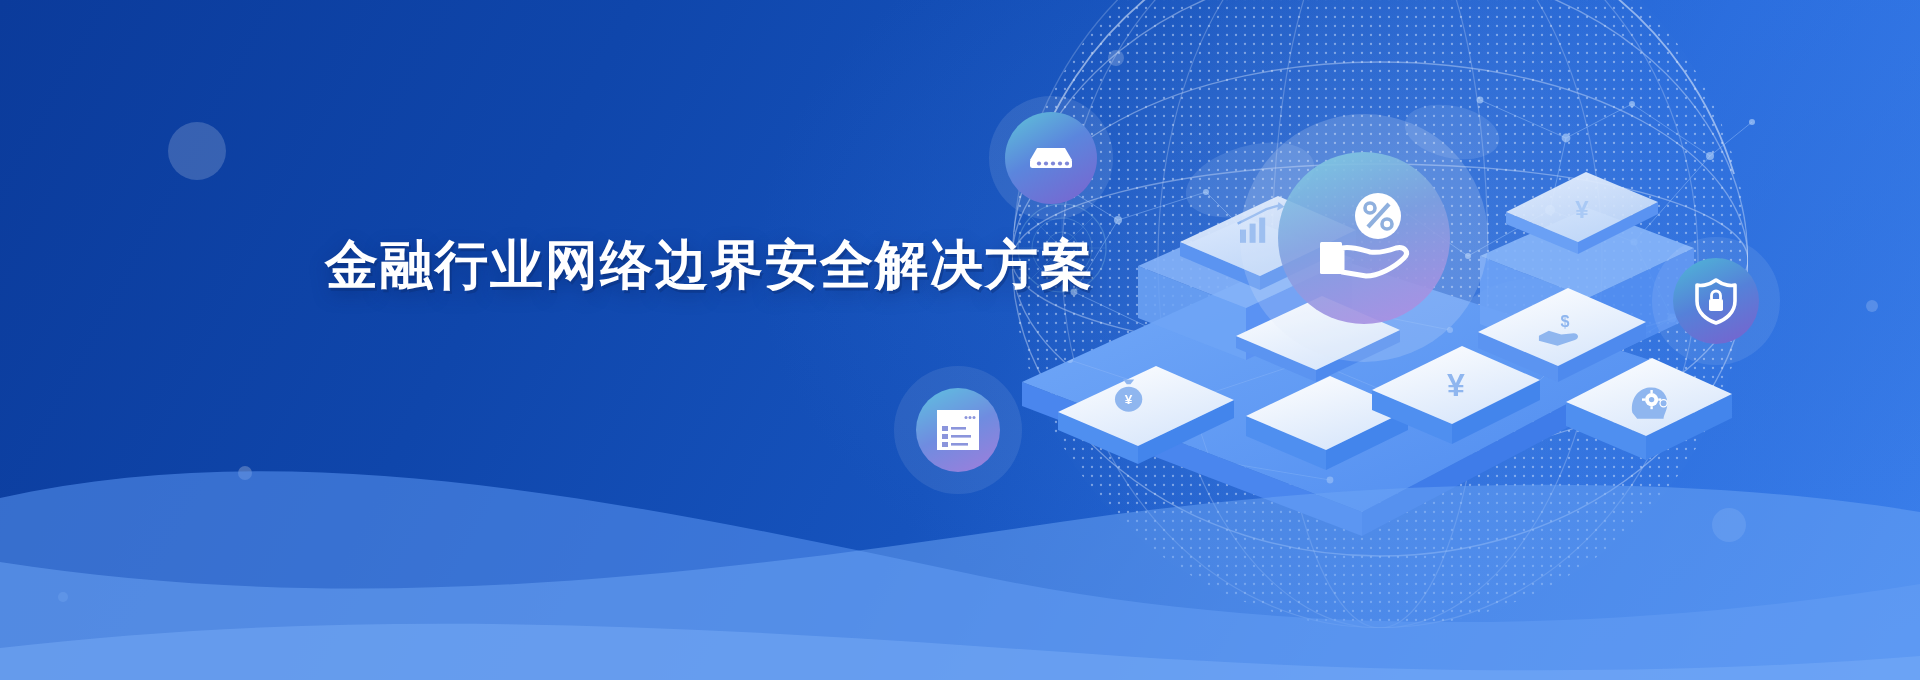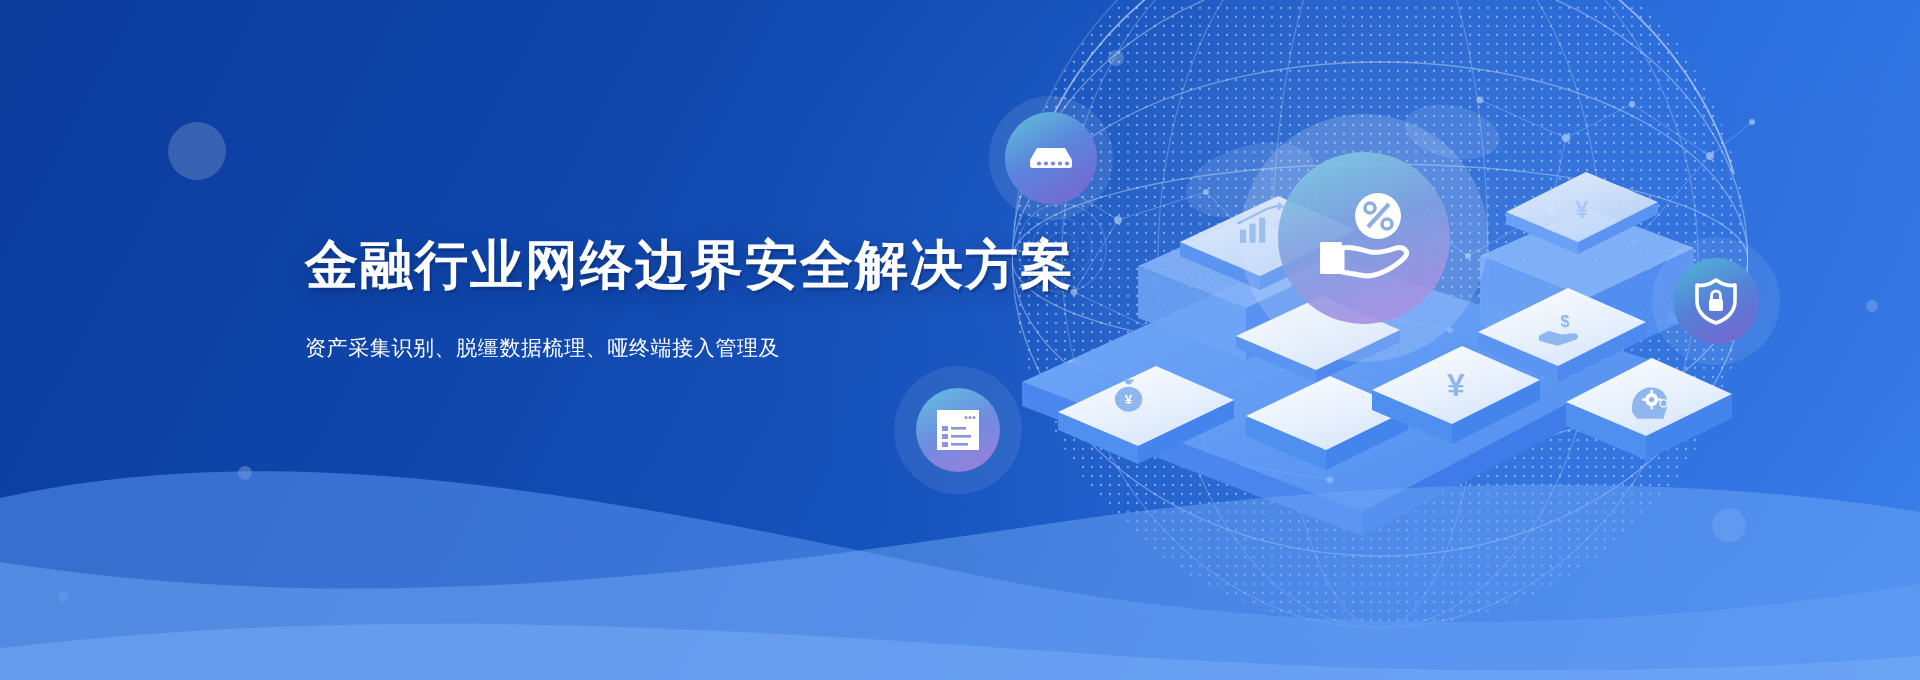--- a/index.html
+++ b/index.html
@@ -77,20 +77,21 @@
   #headline{
     font-size:53px;
     font-weight:700;
     letter-spacing:2px;
     color:#ffffff;
     line-height:1.08;
     white-space:nowrap;
     text-shadow:
       2px 3px 0 rgba(10,46,120,0.45),
       0 6px 18px rgba(6,30,90,0.35);
+    margin-left: 20px;
   }
   #subcopy{
     margin-top:36px;
     font-size:21px;
     font-weight:400;
     color:#ffffff;
     line-height:1.78;
     letter-spacing:0.6px;
   }
   #subcopy .line{ display:block; white-space:nowrap; }
@@ -407,17 +408,16 @@
     <svg viewBox="0 0 1920 300" preserveAspectRatio="none" xmlns="http://www.w3.org/2000/svg">
       <path d="M0,118 C300,52 620,120 980,196 C1300,262 1640,250 1920,204 L1920,300 L0,300 Z" fill="#5b96f2" fill-opacity="0.55"></path>
       <path d="M0,182 C360,238 700,196 1060,142 C1400,92 1700,96 1920,132 L1920,300 L0,300 Z" fill="#6ea6f6" fill-opacity="0.50"></path>
       <path d="M0,268 C380,224 720,248 1120,276 C1460,298 1720,292 1920,276 L1920,300 L0,300 Z" fill="#7cb0f8" fill-opacity="0.45"></path>
     </svg>
   </div>
 
   <div id="copy">
     <h1 id="headline">金融行业网络边界安全解决方案</h1>
     <div id="subcopy">
-      <span class="line">资产采集识别、脱缰数据梳理、哑终端接入管理及</span>
     </div>
   </div>
 
 </div>
 
 </body></html>

